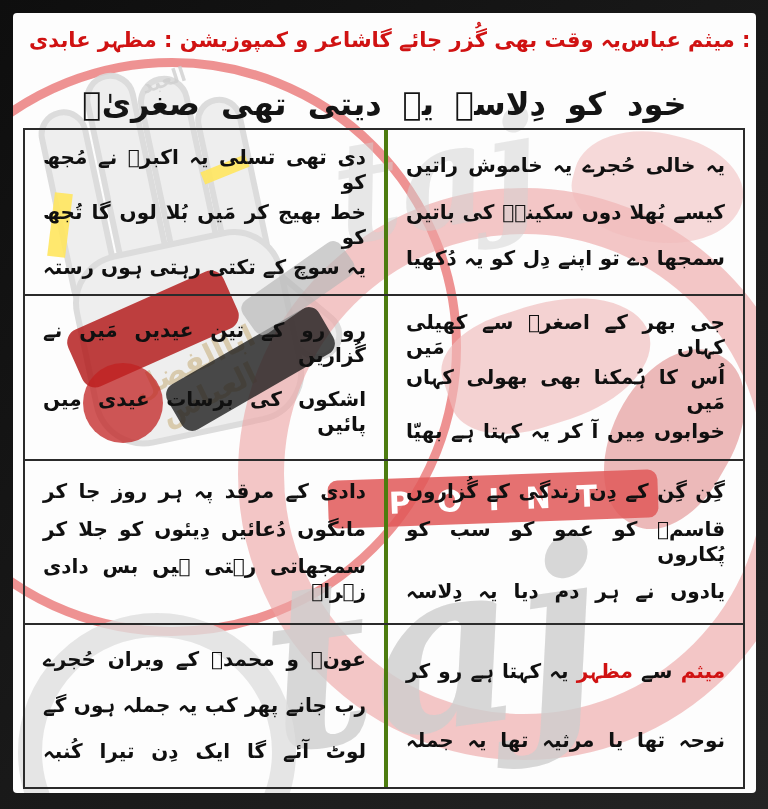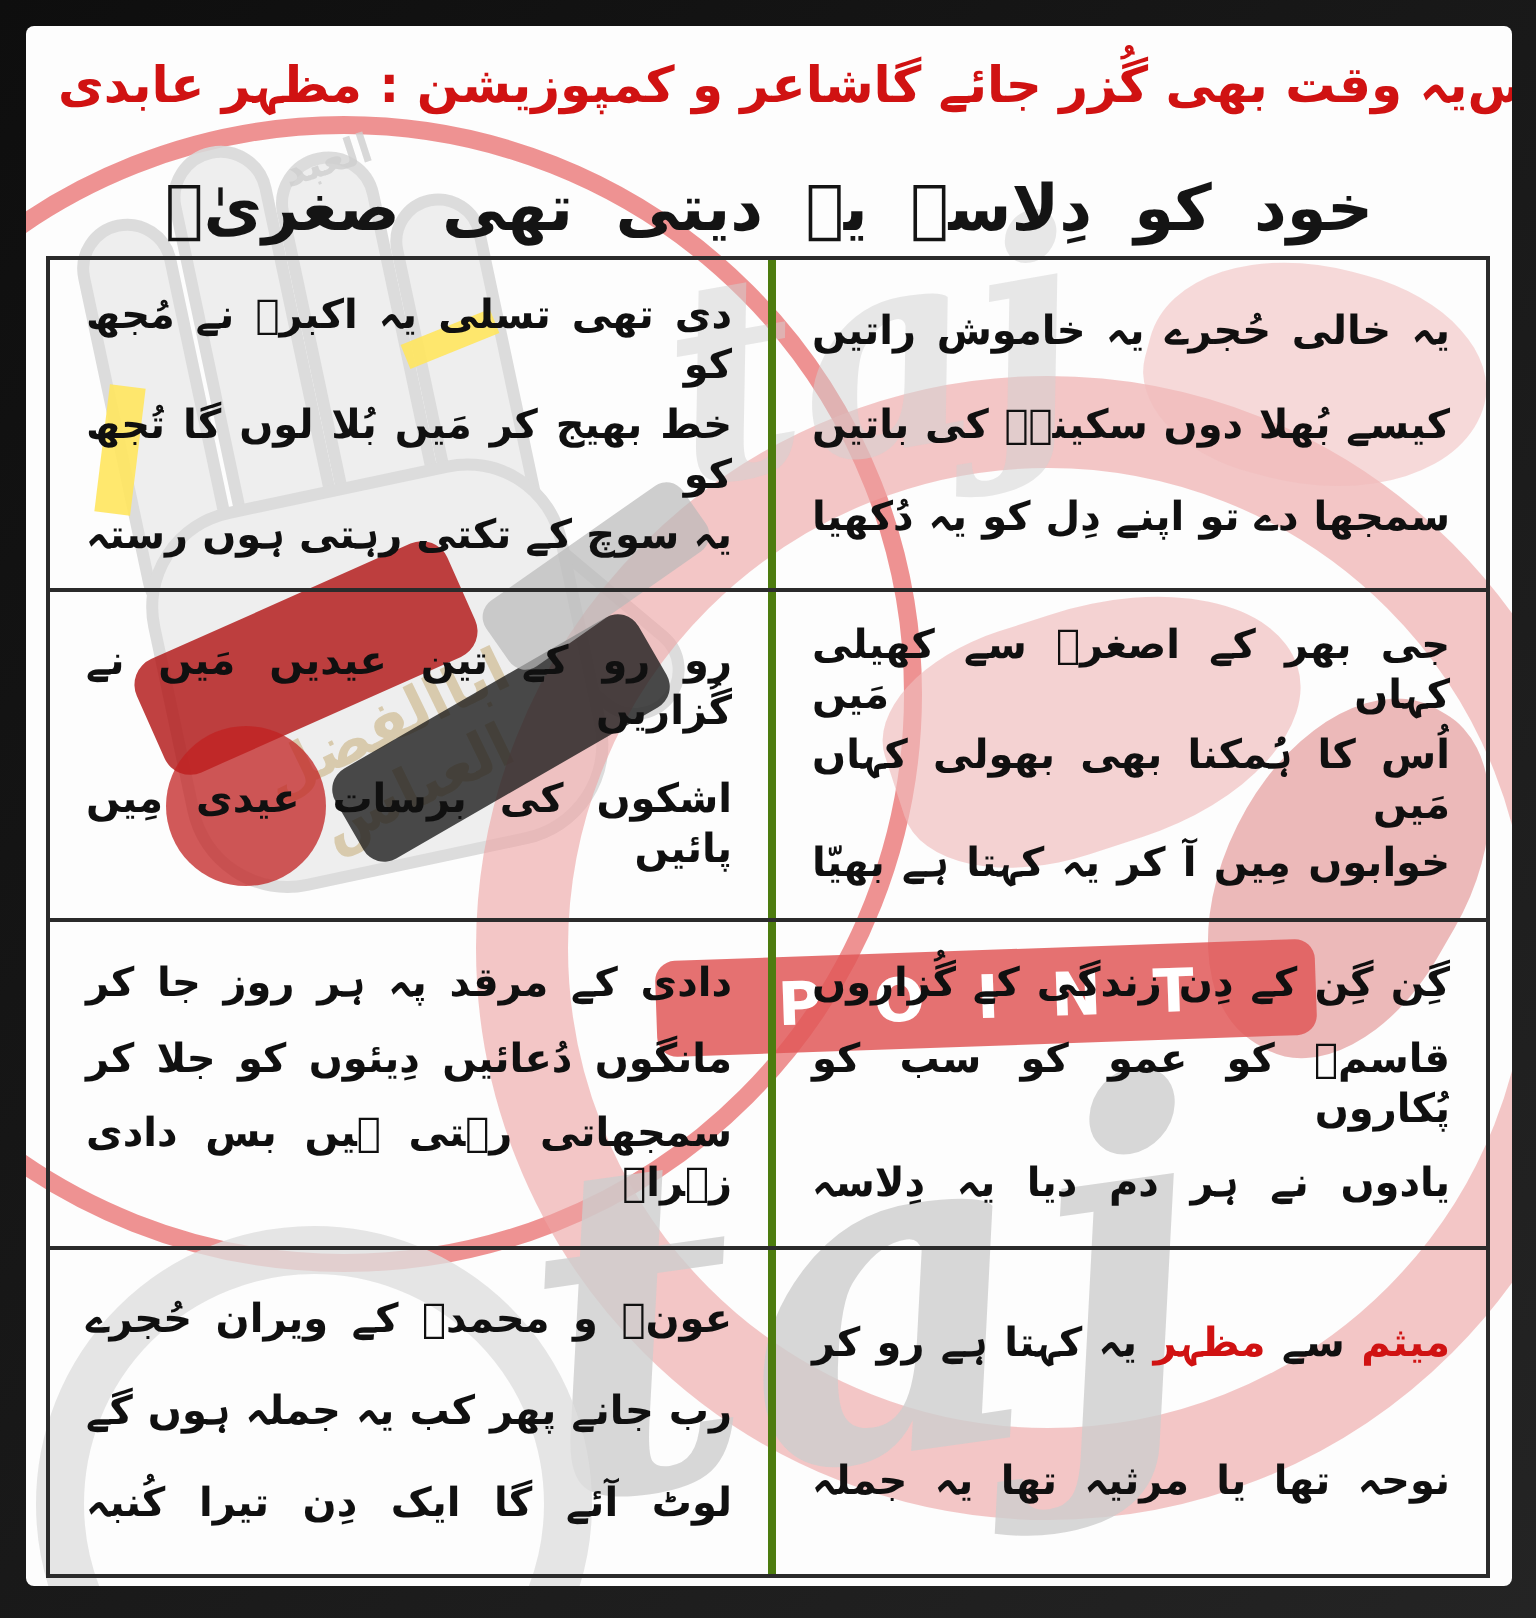--- a/index.html
+++ b/index.html
@@ -42,21 +42,21 @@
   .point-band span{position:static;color:#fff;font-weight:bold;font-size:30px;letter-spacing:26px;
     padding-left:26px;}
   .taj-big{left:250px;top:520px;font-family:"DejaVu Serif",serif;font-style:italic;font-weight:bold;
     font-size:230px;color:rgba(205,205,205,.8);transform:rotate(-8deg);line-height:1;}
   .taj-small{left:320px;top:95px;font-family:"DejaVu Serif",serif;font-style:italic;font-weight:bold;
     font-size:140px;color:rgba(210,210,210,.5);transform:rotate(-10deg);line-height:1;}
   
   .content{position:absolute;inset:0;z-index:1;}
   .header{position:absolute;top:15px;left:16px;right:16px;display:flex;flex-direction:row-reverse;
     align-items:flex-start;color:#d01212;font-weight:bold;
-    font-size:25px;direction:rtl;}
+    font-size:21px;direction:rtl;}
   .header div{direction:rtl;white-space:nowrap;}
   .subtitle{position:absolute;top:72px;left:0;right:0;text-align:center;color:#141414;
     font-size:32px;font-weight:bold;direction:rtl;word-spacing:10px;}
   .lyrics-table{position:absolute;left:10px;top:115px;width:718px;height:657px;
     border:2px solid #2b2b2b;display:grid;grid-template-rows:repeat(4,1fr);background:transparent;}
   .trow{display:grid;grid-template-columns:1fr 1fr;direction:rtl;border-top:2px solid #2b2b2b;}
   .trow:first-child{border-top:none;}
   .tcell{padding:12px 18px;display:flex;flex-direction:column;justify-content:space-around;
     overflow:hidden;}
   .tcell:first-child{border-left:4px solid #4d7c0f;}

